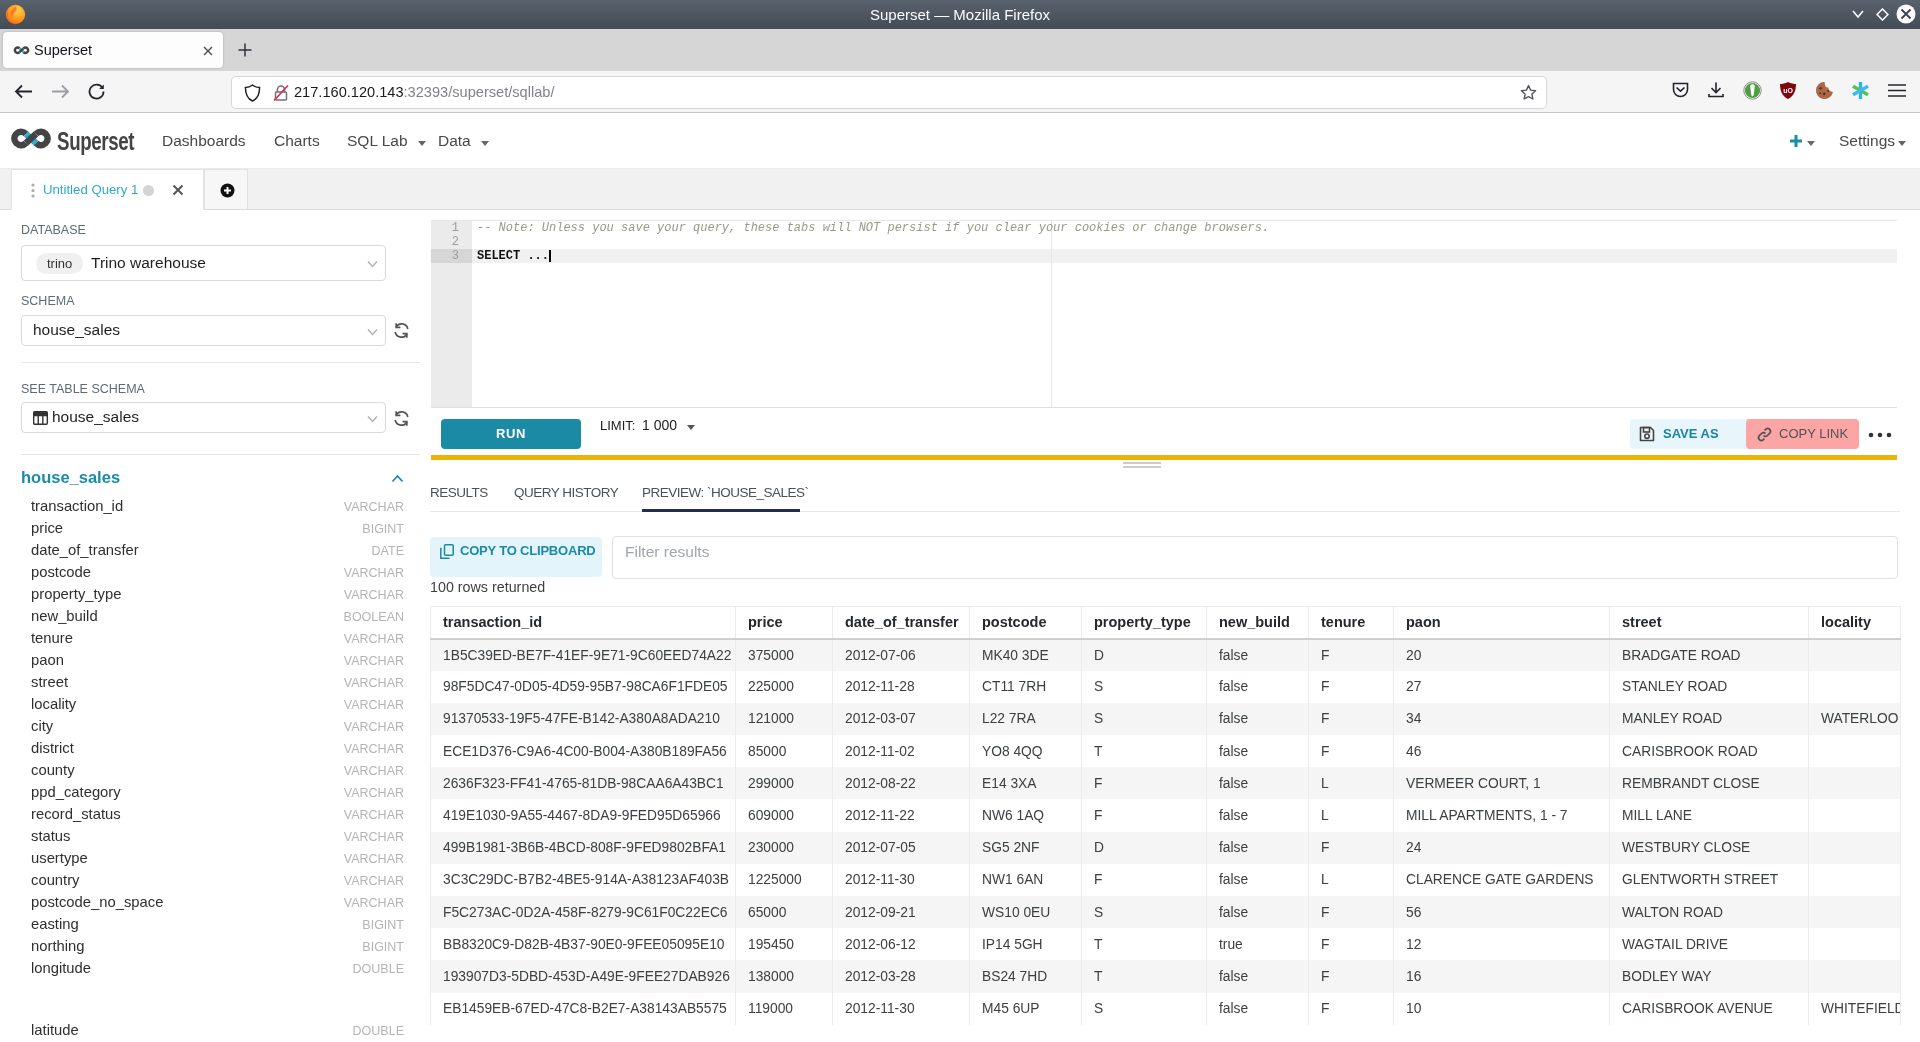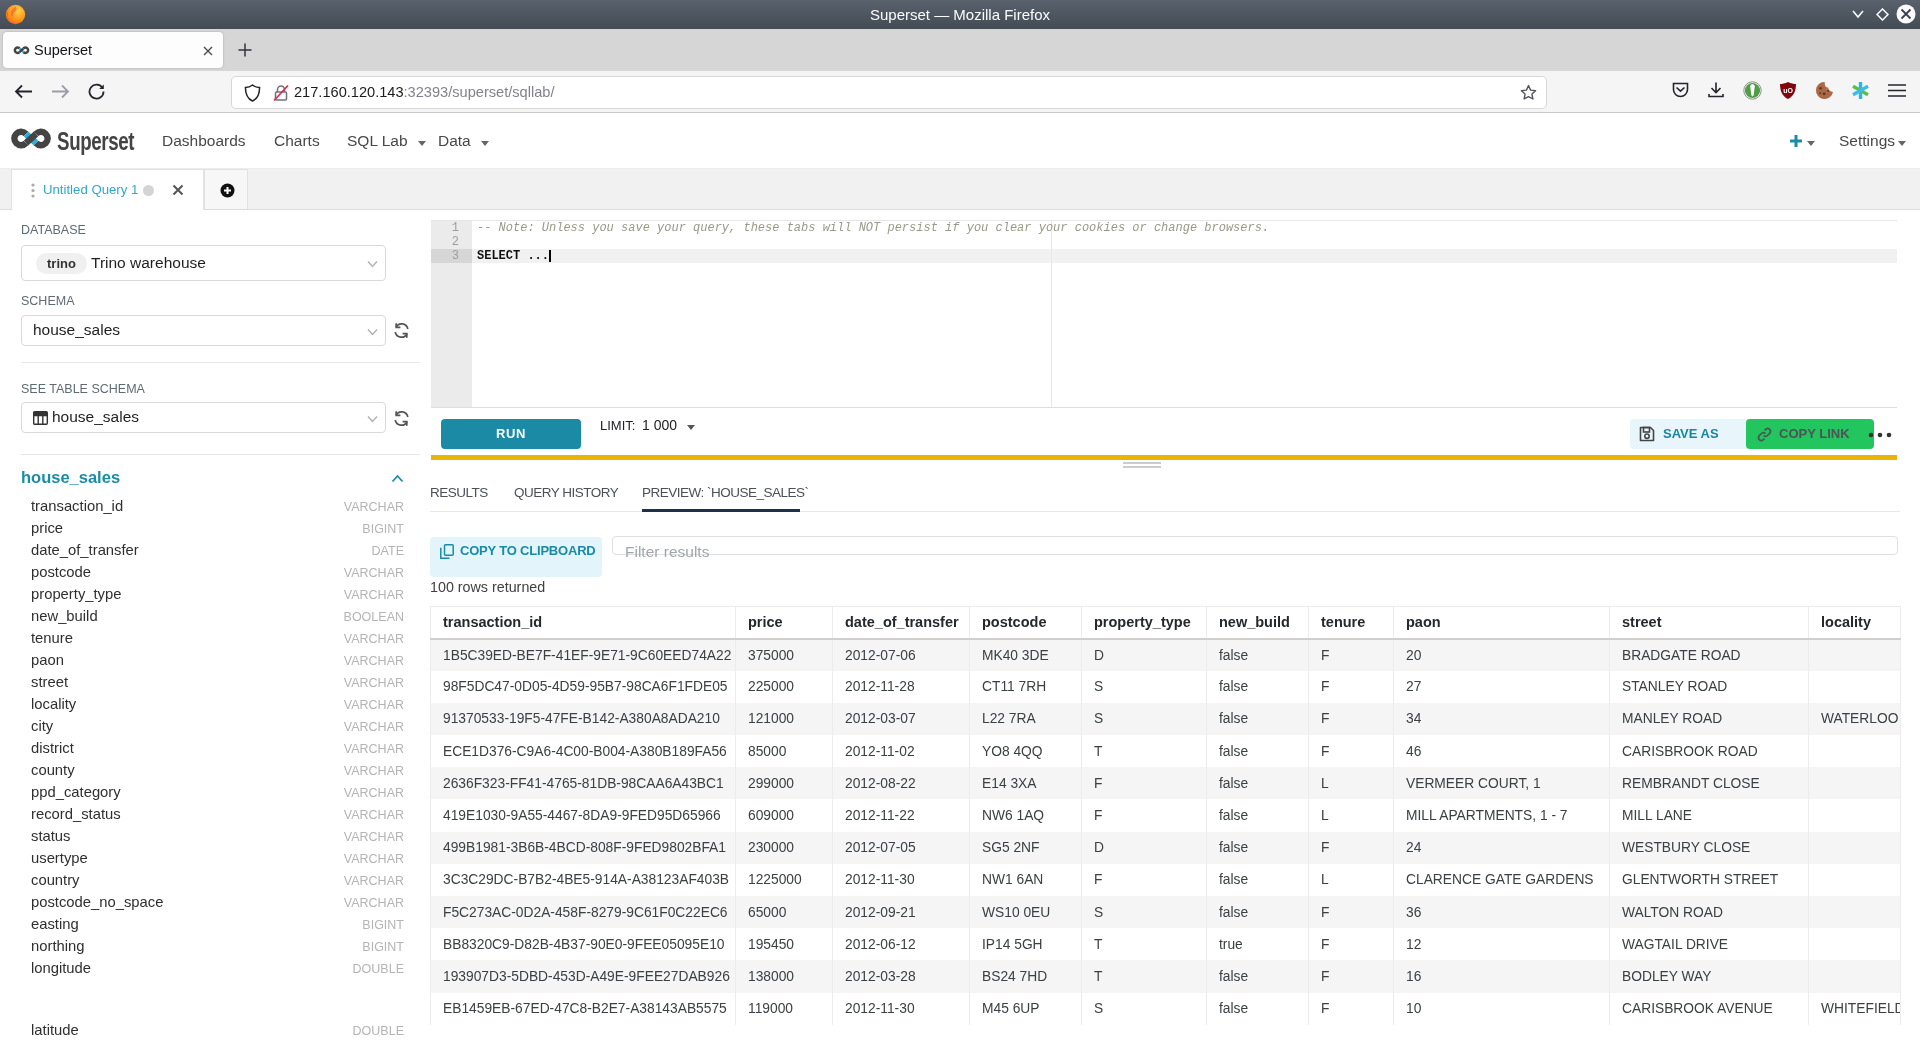--- a/index.html
+++ b/index.html
@@ -62,34 +62,34 @@
   .codeline { position:absolute; left:46px; line-height:14px; white-space:pre; }
 
   
   #sqltoolbar { position:absolute; left:431px; top:407px; width:1466px; height:53px;
     border-bottom:5px solid #eab308; border-top:1px solid #dedede; background:#fff; }
   #runbtn { position:absolute; left:10px; top:11px; width:140px; height:30px; background:#1b8aa5;
     border-radius:4px; color:#fff; font-size:13px; font-weight:bold; text-align:center;
     line-height:30px; letter-spacing:.6px; }
   #saveas { position:absolute; left:1199px; top:11px; width:124px; height:30px; background:#e8f5fa;
     border-radius:4px; color:#1985a0; font-size:13px; font-weight:bold; line-height:30px; }
-  #copylink { position:absolute; left:1315px; top:11px; width:128px; height:30px; background:#22c55e;
-    border-radius:4px; color:#4f5357; font-size:13px; font-weight:bold; line-height:30px; }
+  #copylink { position:absolute; left:1315px; top:11px; width:113px; height:30px; background:#fca5a5;
+    border-radius:4px; color:#4f5357; font-size:13px; font-weight:normal; line-height:30px; }
 
   
   #stabs { position:absolute; left:430px; top:472px; width:1470px; height:40px;
     border-bottom:1px solid #e8e8e8; background:#fff; font-size:13.5px; color:#4a5158;
     letter-spacing:-.5px; }
   .stab { position:absolute; top:13px; }
 
   
   #copyclip { position:absolute; left:430px; top:537px; width:172px; height:40px; background:#e3f4fa;
     border-radius:4px; color:#1a8ba6; font-weight:bold; font-size:13px; line-height:28px;
     letter-spacing:-.2px; white-space:nowrap; }
-  #filter { position:absolute; left:612px; top:536px; width:1286px; height:19px; background:#fff;
+  #filter { position:absolute; left:612px; top:536px; width:1286px; height:43px; background:#fff;
     border:1px solid #e0e0e0; border-radius:4px; font-size:15.5px; color:#a0a6ac; line-height:29px;
     padding-left:12px; }
   #rowsret { position:absolute; left:430px; top:579px; font-size:14.3px; color:#404040; }
 
   
   #rtable { position:absolute; left:430px; top:606px; width:1470px; border-collapse:collapse;
     font-size:13.8px; color:#3c4043; table-layout:fixed; }
   #rtable th { font-weight:bold; font-size:14.5px; color:#25282c; text-align:left; height:32px;
     border-bottom:2px solid #cfcfcf; }
   #rtable td { height:32.2px; }
@@ -248,21 +248,21 @@
     <svg class="abs" style="left:15px;top:13px;" width="15" height="15" viewBox="0 0 15 15">
       <circle cx="7.5" cy="7.5" r="7" fill="#111"></circle>
       <path d="M7.5,4 L7.5,11 M4,7.5 L11,7.5" stroke="#fff" stroke-width="2"></path>
     </svg>
   </div>
 </div>
 
 <div id="sidebar">
   <div class="label" style="top:223px;">DATABASE</div>
   <div class="selectbox" style="top:245px; height:36px;">
-    <span style="position:absolute; left:14px; top:7px; background:#f0f0f0; border-radius:11px; padding:3px 11px; font-size:13px; color:#333;font-weight:bold;">trino</span>
+    <span style="position:absolute; left:14px; top:7px; background:#f0f0f0; border-radius:11px; padding:3px 11px; font-size:13px; color:#333;">trino</span>
     <span style="position:absolute; left:69px; top:8px; font-size:15.5px; color:#1f1f1f;">Trino warehouse</span>
     <svg class="abs" style="left:345px;top:14px;" width="11" height="8" viewBox="0 0 11 8">
         <path d="M1,1.5 L5.5,6.5 L10,1.5" stroke="#b0b0b0" stroke-width="1.4" fill="none"></path>
       </svg>
   </div>
   <div class="label" style="top:294px;">SCHEMA</div>
   <div class="selectbox" style="top:315px; height:31px;">
     <span style="position:absolute; left:11px; top:5px; font-size:15.5px; color:#1f1f1f;">house_sales</span>
     <svg class="abs" style="left:345px;top:12px;" width="11" height="8" viewBox="0 0 11 8">
         <path d="M1,1.5 L5.5,6.5 L10,1.5" stroke="#b0b0b0" stroke-width="1.4" fill="none"></path>
@@ -508,21 +508,21 @@
         <td></td>
       </tr>
       <tr class="s">
         <td>F5C273AC-0D2A-458F-8279-9C61F0C22EC6</td>
         <td>65000</td>
         <td>2012-09-21</td>
         <td>WS10 0EU</td>
         <td>S</td>
         <td>false</td>
         <td>F</td>
-        <td>36</td>
+        <td>56</td>
         <td>WALTON ROAD</td>
         <td></td>
       </tr>
       <tr>
         <td>BB8320C9-D82B-4B37-90E0-9FEE05095E10</td>
         <td>195450</td>
         <td>2012-06-12</td>
         <td>IP14 5GH</td>
         <td>T</td>
         <td>true</td>

